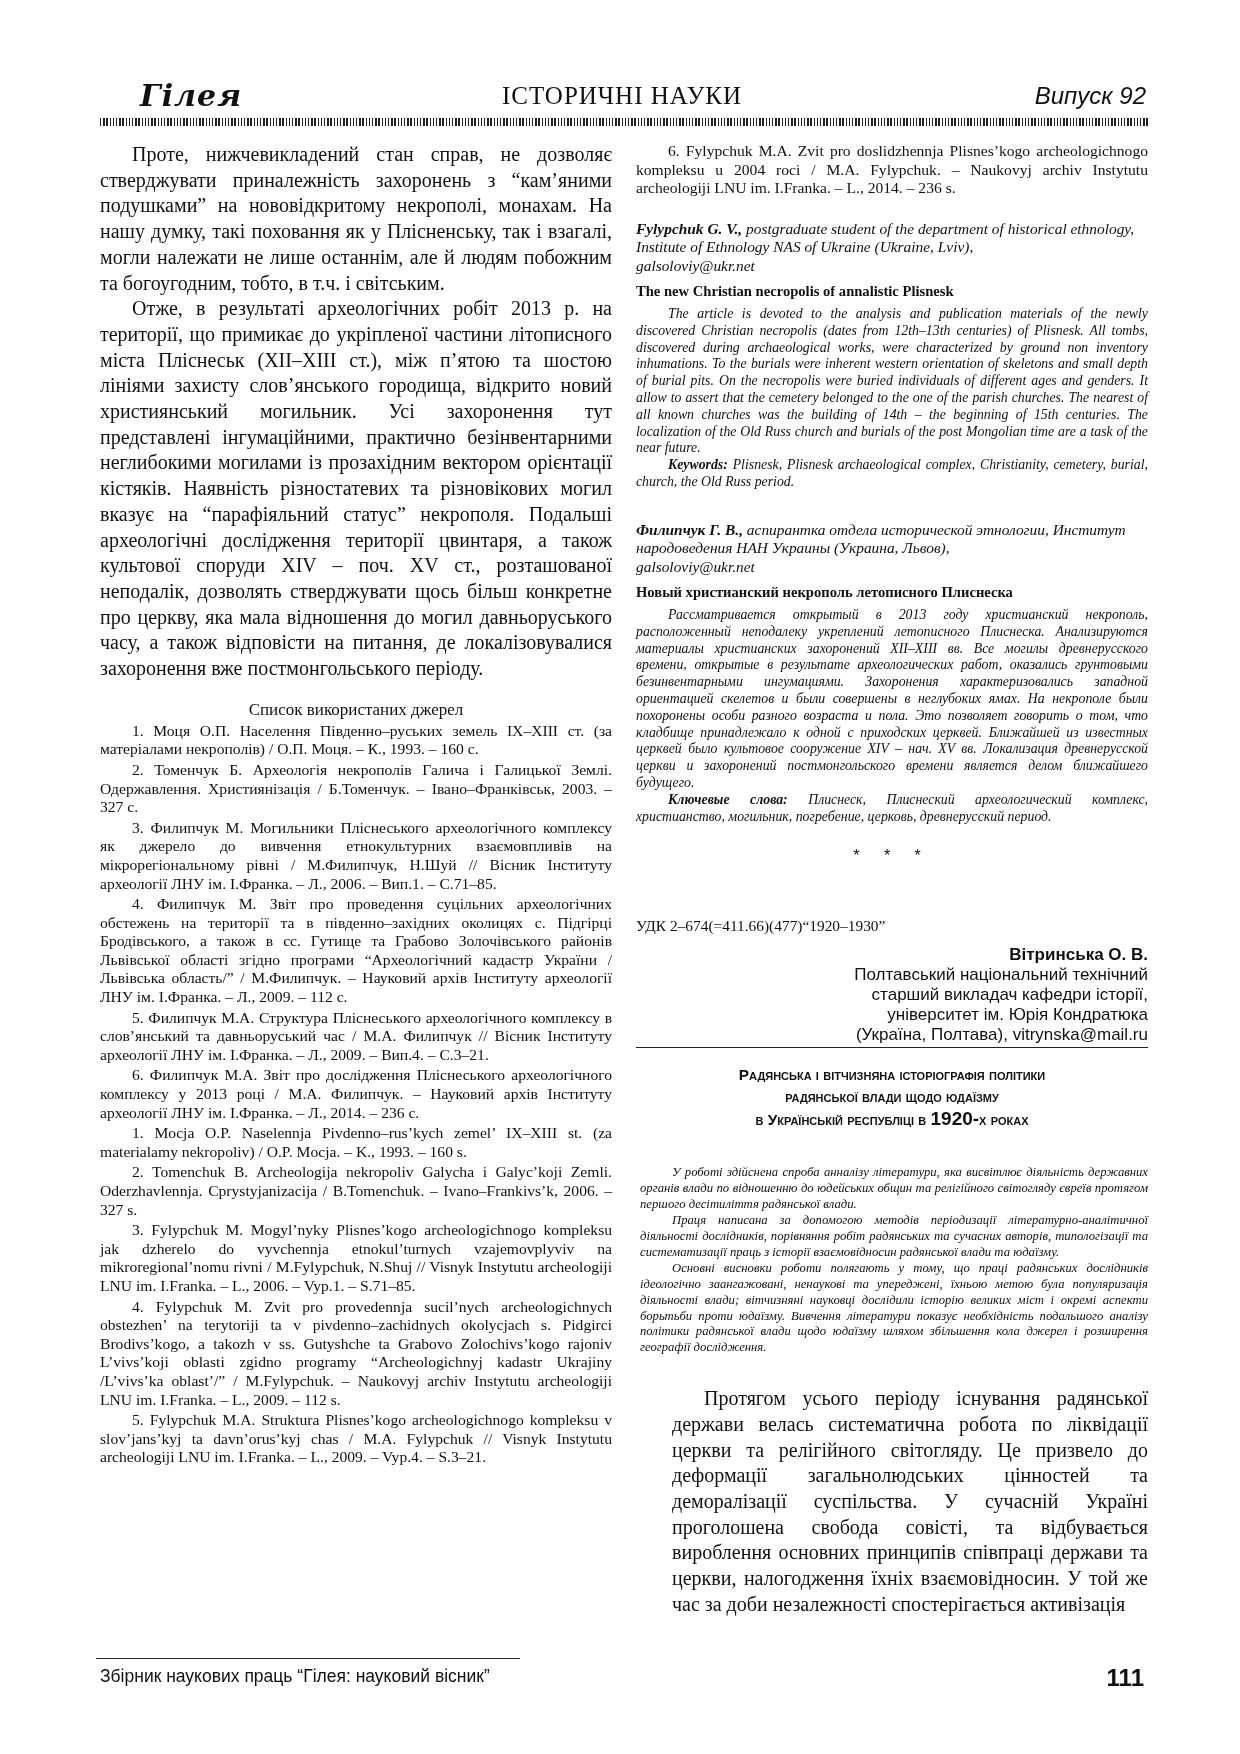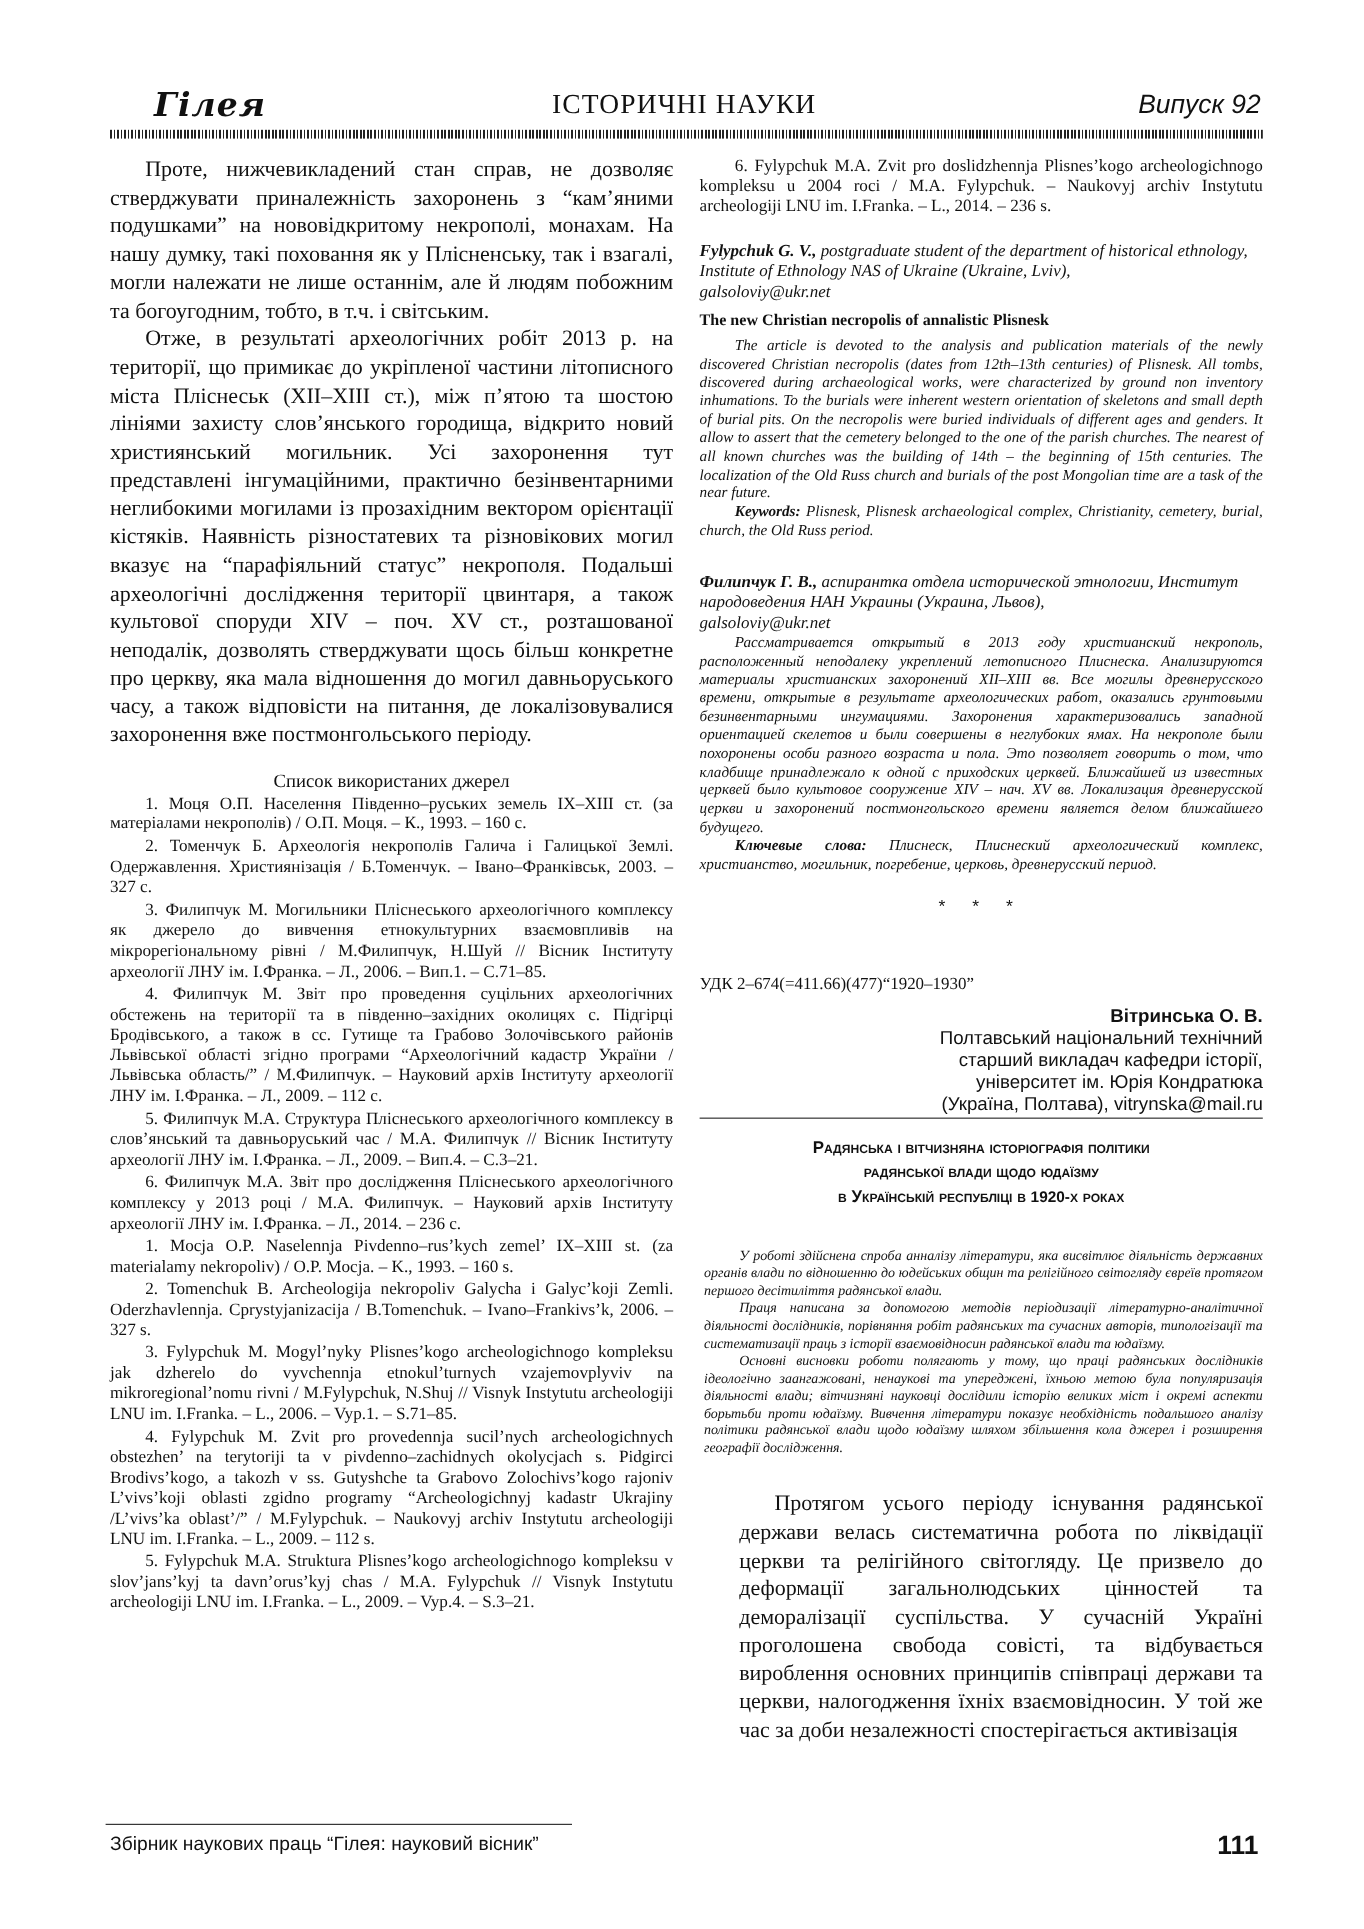--- a/index.html
+++ b/index.html
@@ -55,21 +55,21 @@
     .udk { font-size: 15.4px; margin-top: 52px; }
     .author2 {
       font-family: "Liberation Sans", sans-serif; text-align: right; font-size: 17px; line-height: 20px; margin-top: 10px;
     }
     .author2 .name { font-weight: bold; font-size: 17px; }
     .rule2 { border-top: 1.6px solid #222; margin-top: 2px; }
     .article-title {
       font-family: "Liberation Sans", sans-serif; font-weight: bold; text-align: center;
       font-size: 15.4px; line-height: 22px; margin-top: 16px; font-variant: small-caps;
     }
-    .article-title .big { font-size: 14px; }
+    .article-title .big { font-size: 19px; }
     .abstract2 {
       font-size: 12.7px; line-height: 15.9px; font-style: italic; text-align: justify; text-indent: 32px;
       margin-top: 34px; padding-left: 4px;
     }
     .abstract2 p { margin-bottom: 0; }
     .abstract2 b { font-style: italic; }
     .body2 { margin-top: 30px; margin-left: 36px; }
 
     .footer-rule { position: absolute; left: 96px; top: 1658px; width: 424px; border-top: 1.4px solid #222; }
     .footer-left {
@@ -118,20 +118,21 @@
     <span>galsoloviy@ukr.net</span>
   </div>
   <h4 class="abs-title">The new Christian necropolis of annalistic Plisnesk</h4>
   <p class="abstract">The article is devoted to the analysis and publication materials of the newly discovered Christian necropolis (dates from 12th–13th centuries) of Plisnesk. All tombs, discovered during archaeological works, were characterized by ground non inventory inhumations. To the burials were inherent western orientation of skeletons and small depth of burial pits. On the necropolis were buried individuals of different ages and genders. It allow to assert that the cemetery belonged to the one of the parish churches. The nearest of all known churches was the building of 14th – the beginning of 15th centuries. The localization of the Old Russ church and burials of the post Mongolian time are a task of the near future.</p>
   <p class="abstract"><b>Keywords:</b><span> Plisnesk, Plisnesk archaeological complex, Christianity, cemetery, burial, church, the Old Russ period.</span></p>
 
   <div class="author-block" style="margin-top:30px">
     <b>Филипчук Г. В.,</b><span> аспирантка отдела исторической этнологии, Институт народоведения НАН Украины (Украина, Львов),</span><br>
     <span>galsoloviy@ukr.net</span>
   </div>
+  <h4 class="abs-title">Новый христианский некрополь летописного Плиснеска</h4>
   <p class="abstract">Рассматривается открытый в 2013 году христианский некрополь, расположенный неподалеку укреплений летописного Плиснеска. Анализируются материалы христианских захоронений XII–XIII вв. Все могилы древнерусского времени, открытые в результате археологических работ, оказались грунтовыми безинвентарными ингумациями. Захоронения характеризовались западной ориентацией скелетов и были совершены в неглубоких ямах. На некрополе были похоронены особи разного возраста и пола. Это позволяет говорить о том, что кладбище принадлежало к одной с приходских церквей. Ближайшей из известных церквей было культовое сооружение XIV – нач. XV вв. Локализация древнерусской церкви и захоронений постмонгольского времени является делом ближайшего будущего.</p>
   <p class="abstract"><b>Ключевые слова:</b><span> Плиснеск, Плиснеский археологический комплекс, христианство, могильник, погребение, церковь, древнерусский период.</span></p>
 
   <div class="stars">* * *</div>
 
   <div class="udk">УДК 2–674(=411.66)(477)“1920–1930”</div>
 
   <div class="author2">
     <div class="name">Вітринська О. В.</div>
     <div>Полтавський національний технічний</div>

